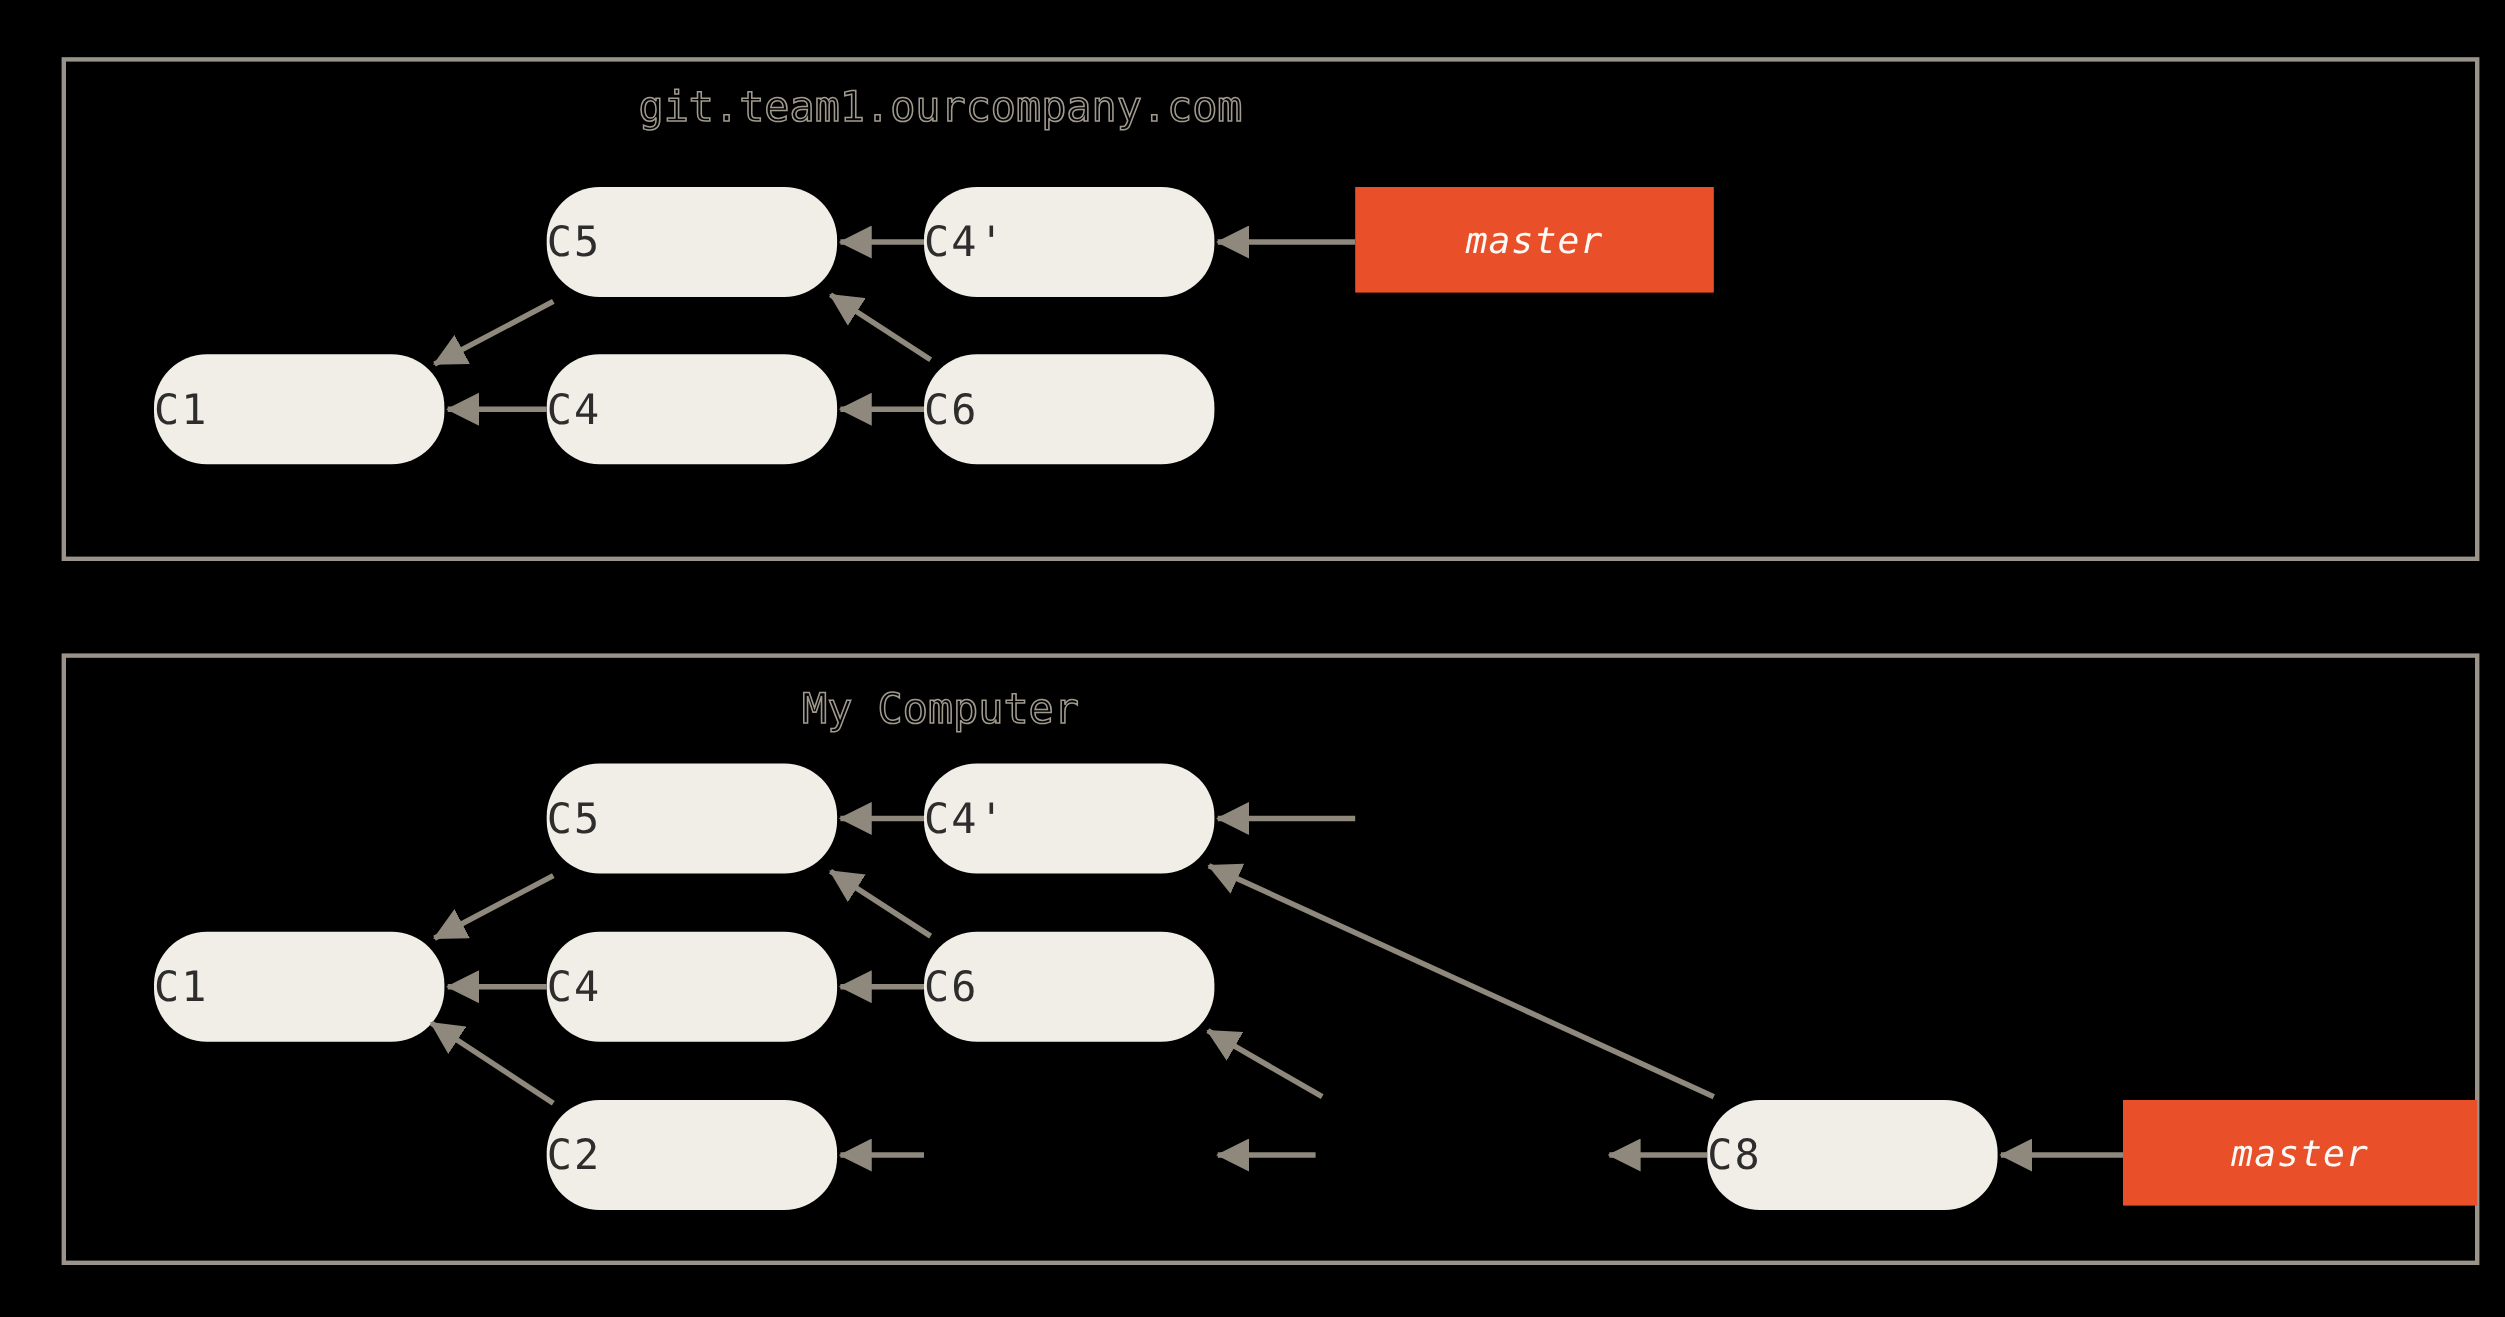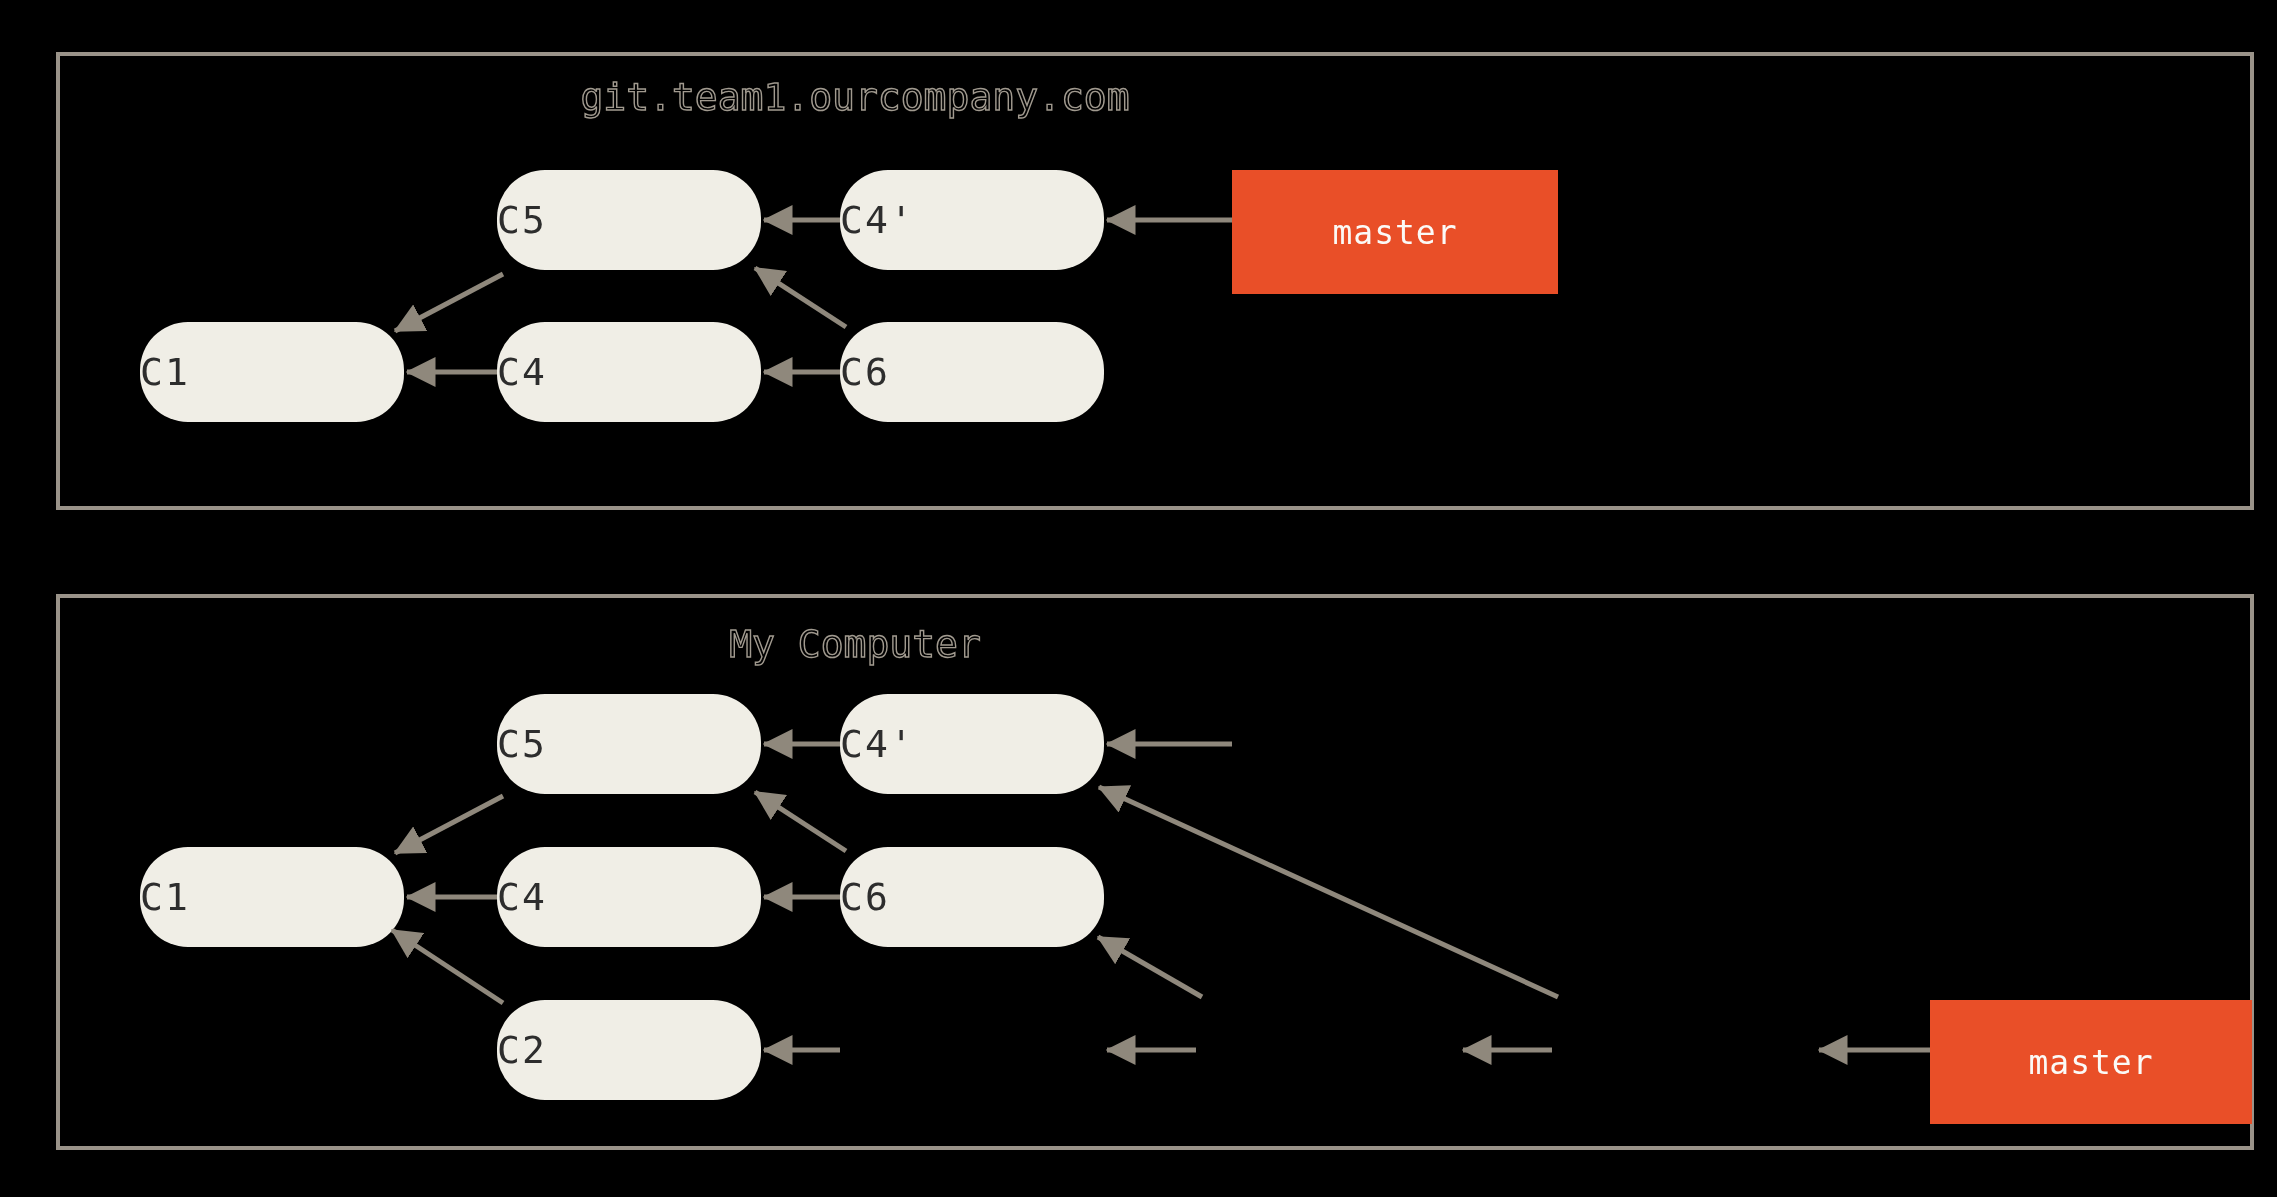--- a/index.html
+++ b/index.html
@@ -26,24 +26,25 @@
     display:flex;align-items:center;
     z-index:2;
   }
   .node-label{
     font-size:38px;
     color:var(--node-text,#2d2d2d);
     letter-spacing:2px;
   }
   .branch{
     position:absolute;
-    height:124px;width:326px;
+    height:96px;width:326px;
     background:var(--branch-bg,#e94f28);
     display:flex;align-items:center;justify-content:center;
     z-index:2;
+    font-style:italic;
   }
   .branch-label{
     font-size:33px;
     color:var(--branch-text,#fbfaf7);
     letter-spacing:1px;
   }
   svg.arrows{
     position:absolute;left:0;top:0;width:2277px;height:1197px;
     z-index:3;pointer-events:none;
   }
@@ -100,20 +101,23 @@
     </div>
     <div class="node" style="left:437px;top:249px;">
       <span class="node-label">C4</span>
     </div>
     <div class="node" style="left:780px;top:249px;">
       <span class="node-label">C6</span>
     </div>
     <div class="node" style="left:437px;top:402px;">
       <span class="node-label">C2</span>
     </div>
+    <div class="node" style="left:1492px;top:402px;">
+      <span class="node-label">C8</span>
+    </div>
     <div class="branch" style="left:1870px;top:402px;width:322px;">
       <span class="branch-label">master</span>
     </div>
   </div>
 
   <svg class="arrows" viewBox="0 0 2277 1197" xmlns="http://www.w3.org/2000/svg" aria-hidden="true">
     <defs>
       <marker id="ah" viewBox="0 0 10 10" refX="9.5" refY="5" markerWidth="30" markerHeight="30" orient="auto" markerUnits="userSpaceOnUse">
         <path class="arrowhead-shape" d="M0 0 L10 5 L0 10 Z"></path>
       </marker>

